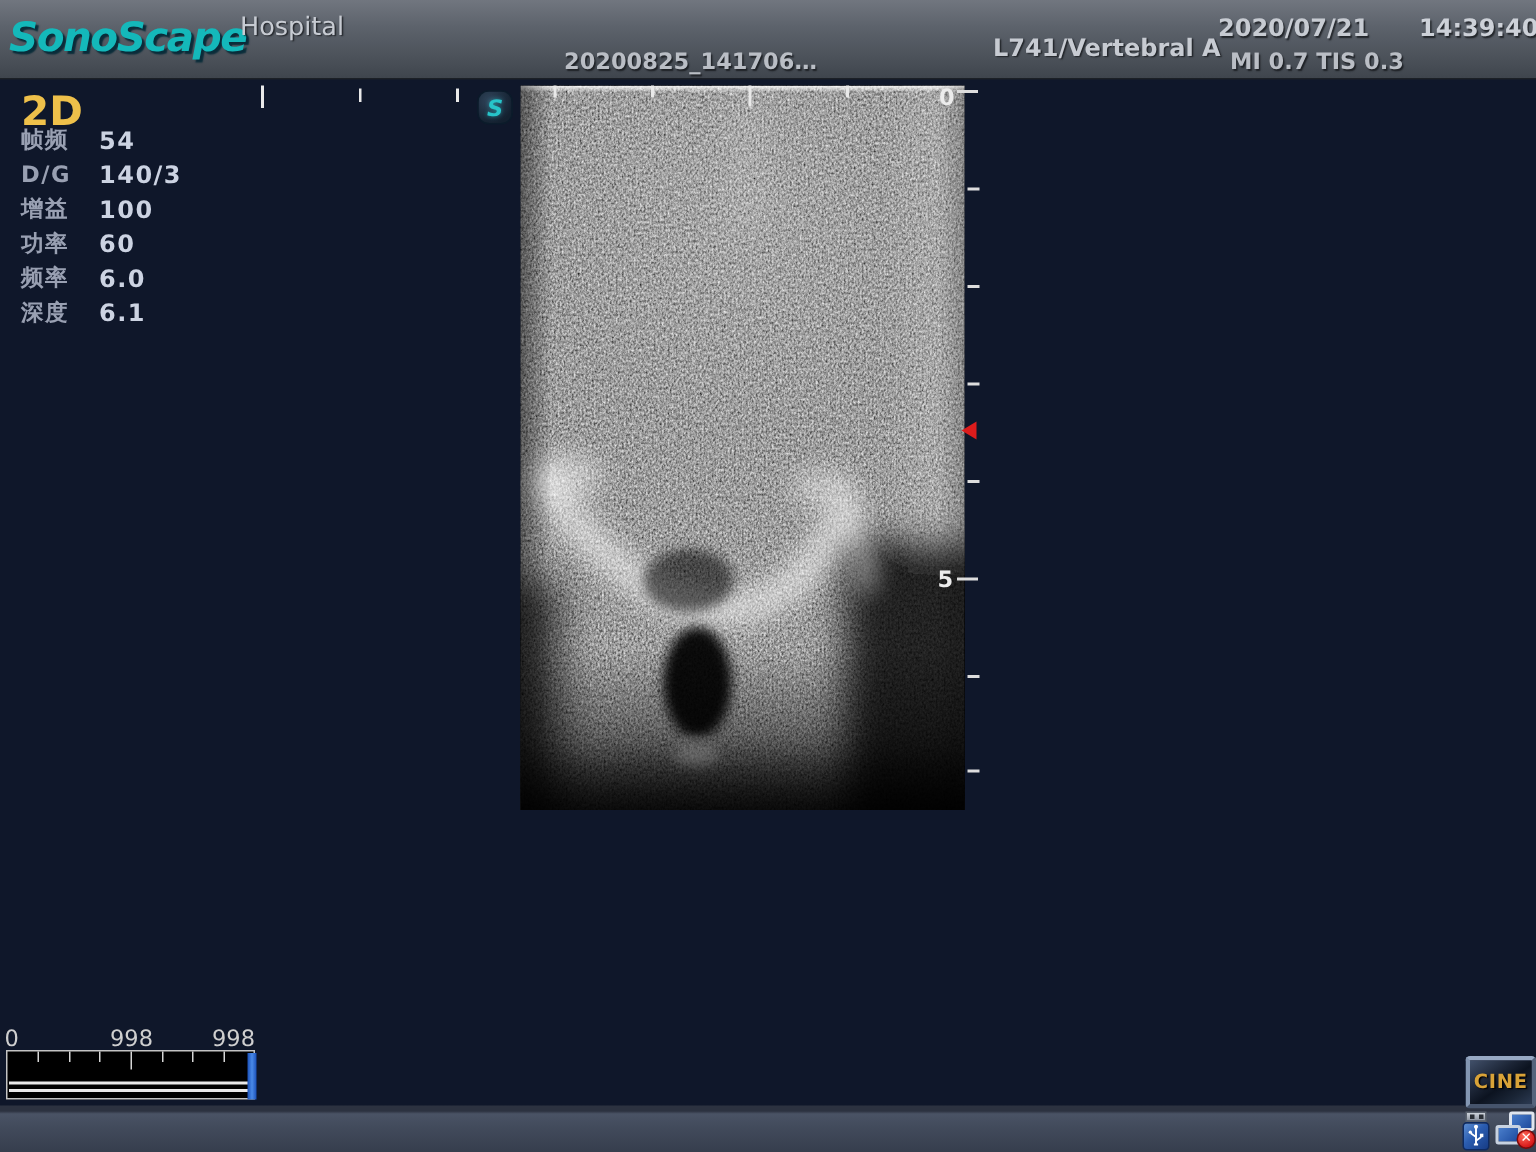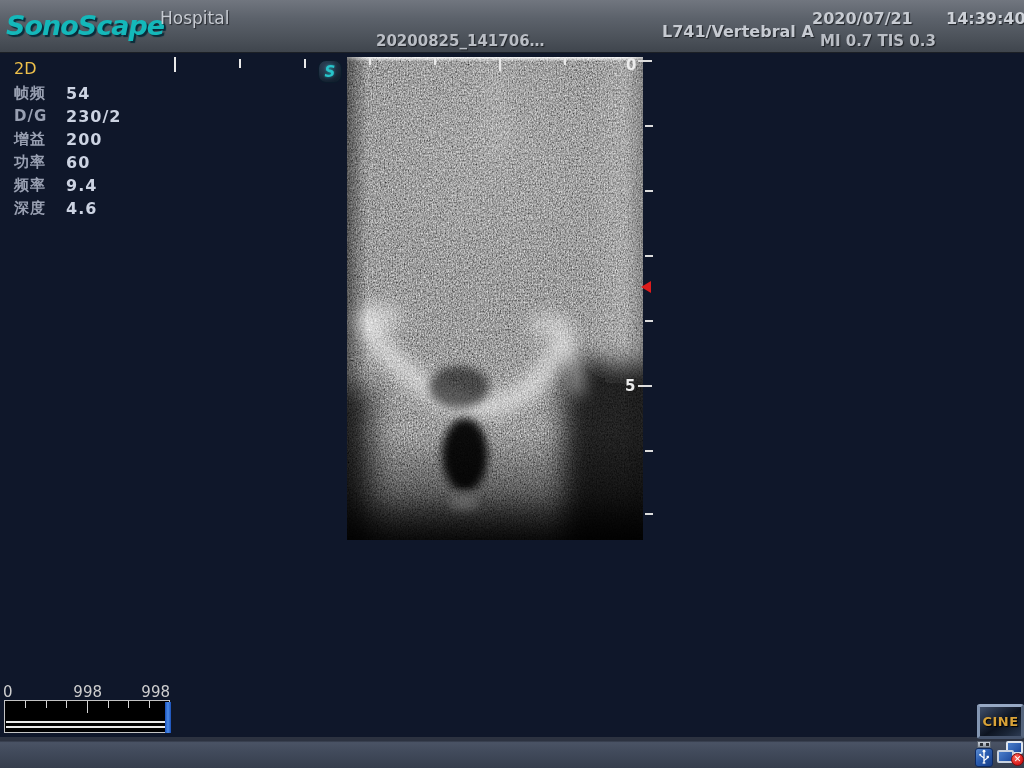--- a/index.html
+++ b/index.html
@@ -20,21 +20,21 @@
   .probe-preset { position:absolute; left:662px; top:22px; font-size:16px; font-weight:bold; color:#c7cbd2;
     text-shadow:1px 1px 1px rgba(20,22,26,0.8); }
   .exam-date { position:absolute; left:812px; top:9px; font-size:16px; font-weight:bold; color:#c7cbd2;
     text-shadow:1px 1px 1px rgba(20,22,26,0.8); }
   .exam-time { position:absolute; left:946px; top:9px; font-size:16px; font-weight:bold; color:#cdd1d8;
     text-shadow:1px 1px 1px rgba(20,22,26,0.8); }
   .mi-tis { position:absolute; left:820px; top:32px; font-size:15px; font-weight:bold; color:#babec5;
     text-shadow:1px 1px 1px rgba(20,22,26,0.8); }
 
   
-  .mode-label { position:absolute; left:14px; top:59px; font-size:16px; font-weight:normal; color:#eec04a; }
+  .mode-label { position:absolute; left:14px; top:59px; font-size:27px; font-weight:bold; color:#eec04a; }
   .param-panel { position:absolute; left:14px; top:84px; }
   .param-row { display:flex; height:23px; }
   .param-label { width:52px; font-size:15px; color:#99a0b2; font-weight:bold; letter-spacing:1px; }
   .param-value { font-size:16px; color:#ccd3e2; font-weight:bold; letter-spacing:1px; }
 
   
   .us-image { position:absolute; left:347px; top:57px; width:296px; height:483px; background:#090909; overflow:hidden; }
   .us-image svg.noise { position:absolute; left:0; top:0; opacity:0.95; }
   .us-image svg.anat { position:absolute; left:0; top:0; }
   .us-topline { position:absolute; left:0; top:0; width:100%; height:4px;
@@ -113,37 +113,37 @@
   </div>
 
   <div class="mode-label">2D</div>
   <div class="param-panel">
     <div class="param-row">
       <span class="param-label">帧频</span>
       <span class="param-value">54</span>
     </div>
     <div class="param-row">
       <span class="param-label">D/G</span>
-      <span class="param-value">230/2</span>
+      <span class="param-value">140/3</span>
     </div>
     <div class="param-row">
       <span class="param-label">增益</span>
-      <span class="param-value">200</span>
+      <span class="param-value">100</span>
     </div>
     <div class="param-row">
       <span class="param-label">功率</span>
       <span class="param-value">60</span>
     </div>
     <div class="param-row">
       <span class="param-label">频率</span>
-      <span class="param-value">9.4</span>
+      <span class="param-value">6.0</span>
     </div>
     <div class="param-row">
       <span class="param-label">深度</span>
-      <span class="param-value">4.6</span>
+      <span class="param-value">6.1</span>
     </div>
   </div>
 
   <div class="s-mark">
     <span>S</span>
   </div>
 
   <div class="us-image">
     <svg class="noise" width="296" height="483">
       <defs>

